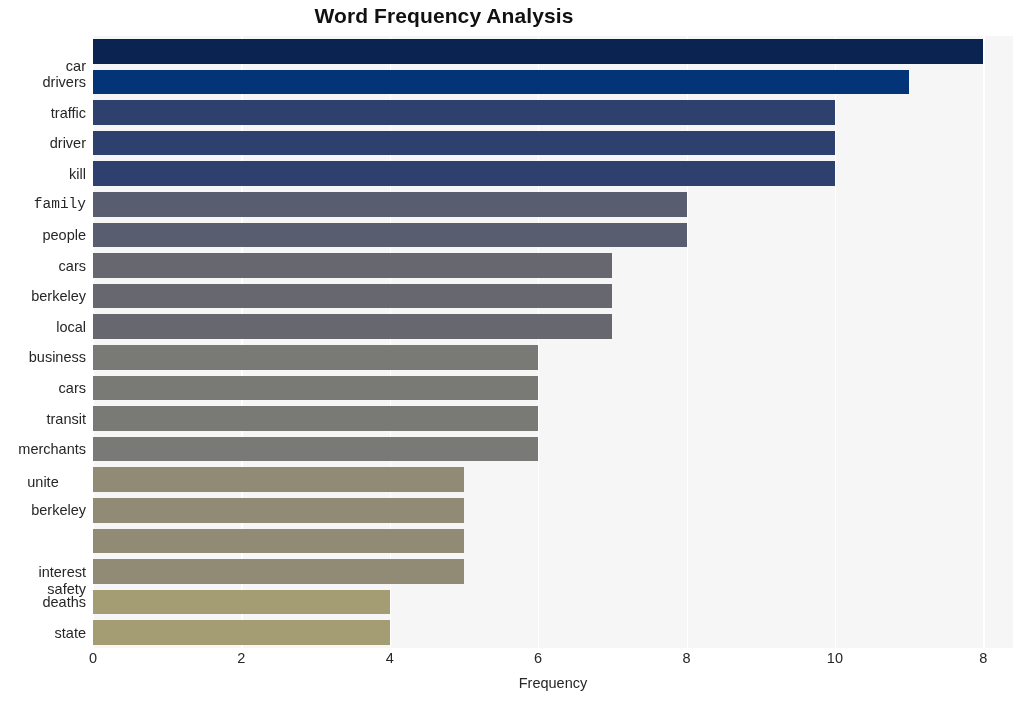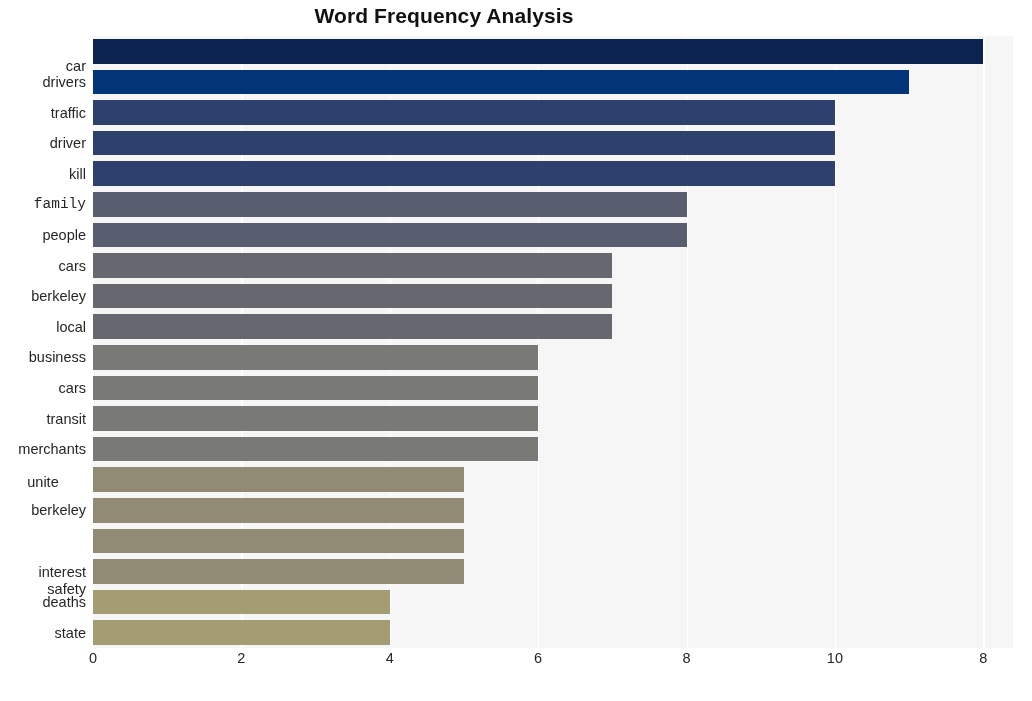--- a/index.html
+++ b/index.html
@@ -232,14 +232,15 @@
   <div class="x-ticks" id="x-ticks">
       <div class="x-tick" style="left: 0px;">0</div>
       <div class="x-tick" style="left: 148.387px;">2</div>
       <div class="x-tick" style="left: 296.774px;">4</div>
       <div class="x-tick" style="left: 445.161px;">6</div>
       <div class="x-tick" style="left: 593.548px;">8</div>
       <div class="x-tick" style="left: 741.935px;">10</div>
       <div class="x-tick" style="left: 890.323px;">8</div>
     </div>
 
+  <div class="x-axis-label">Frequency</div>
 
 </div>
 
 </body></html>

